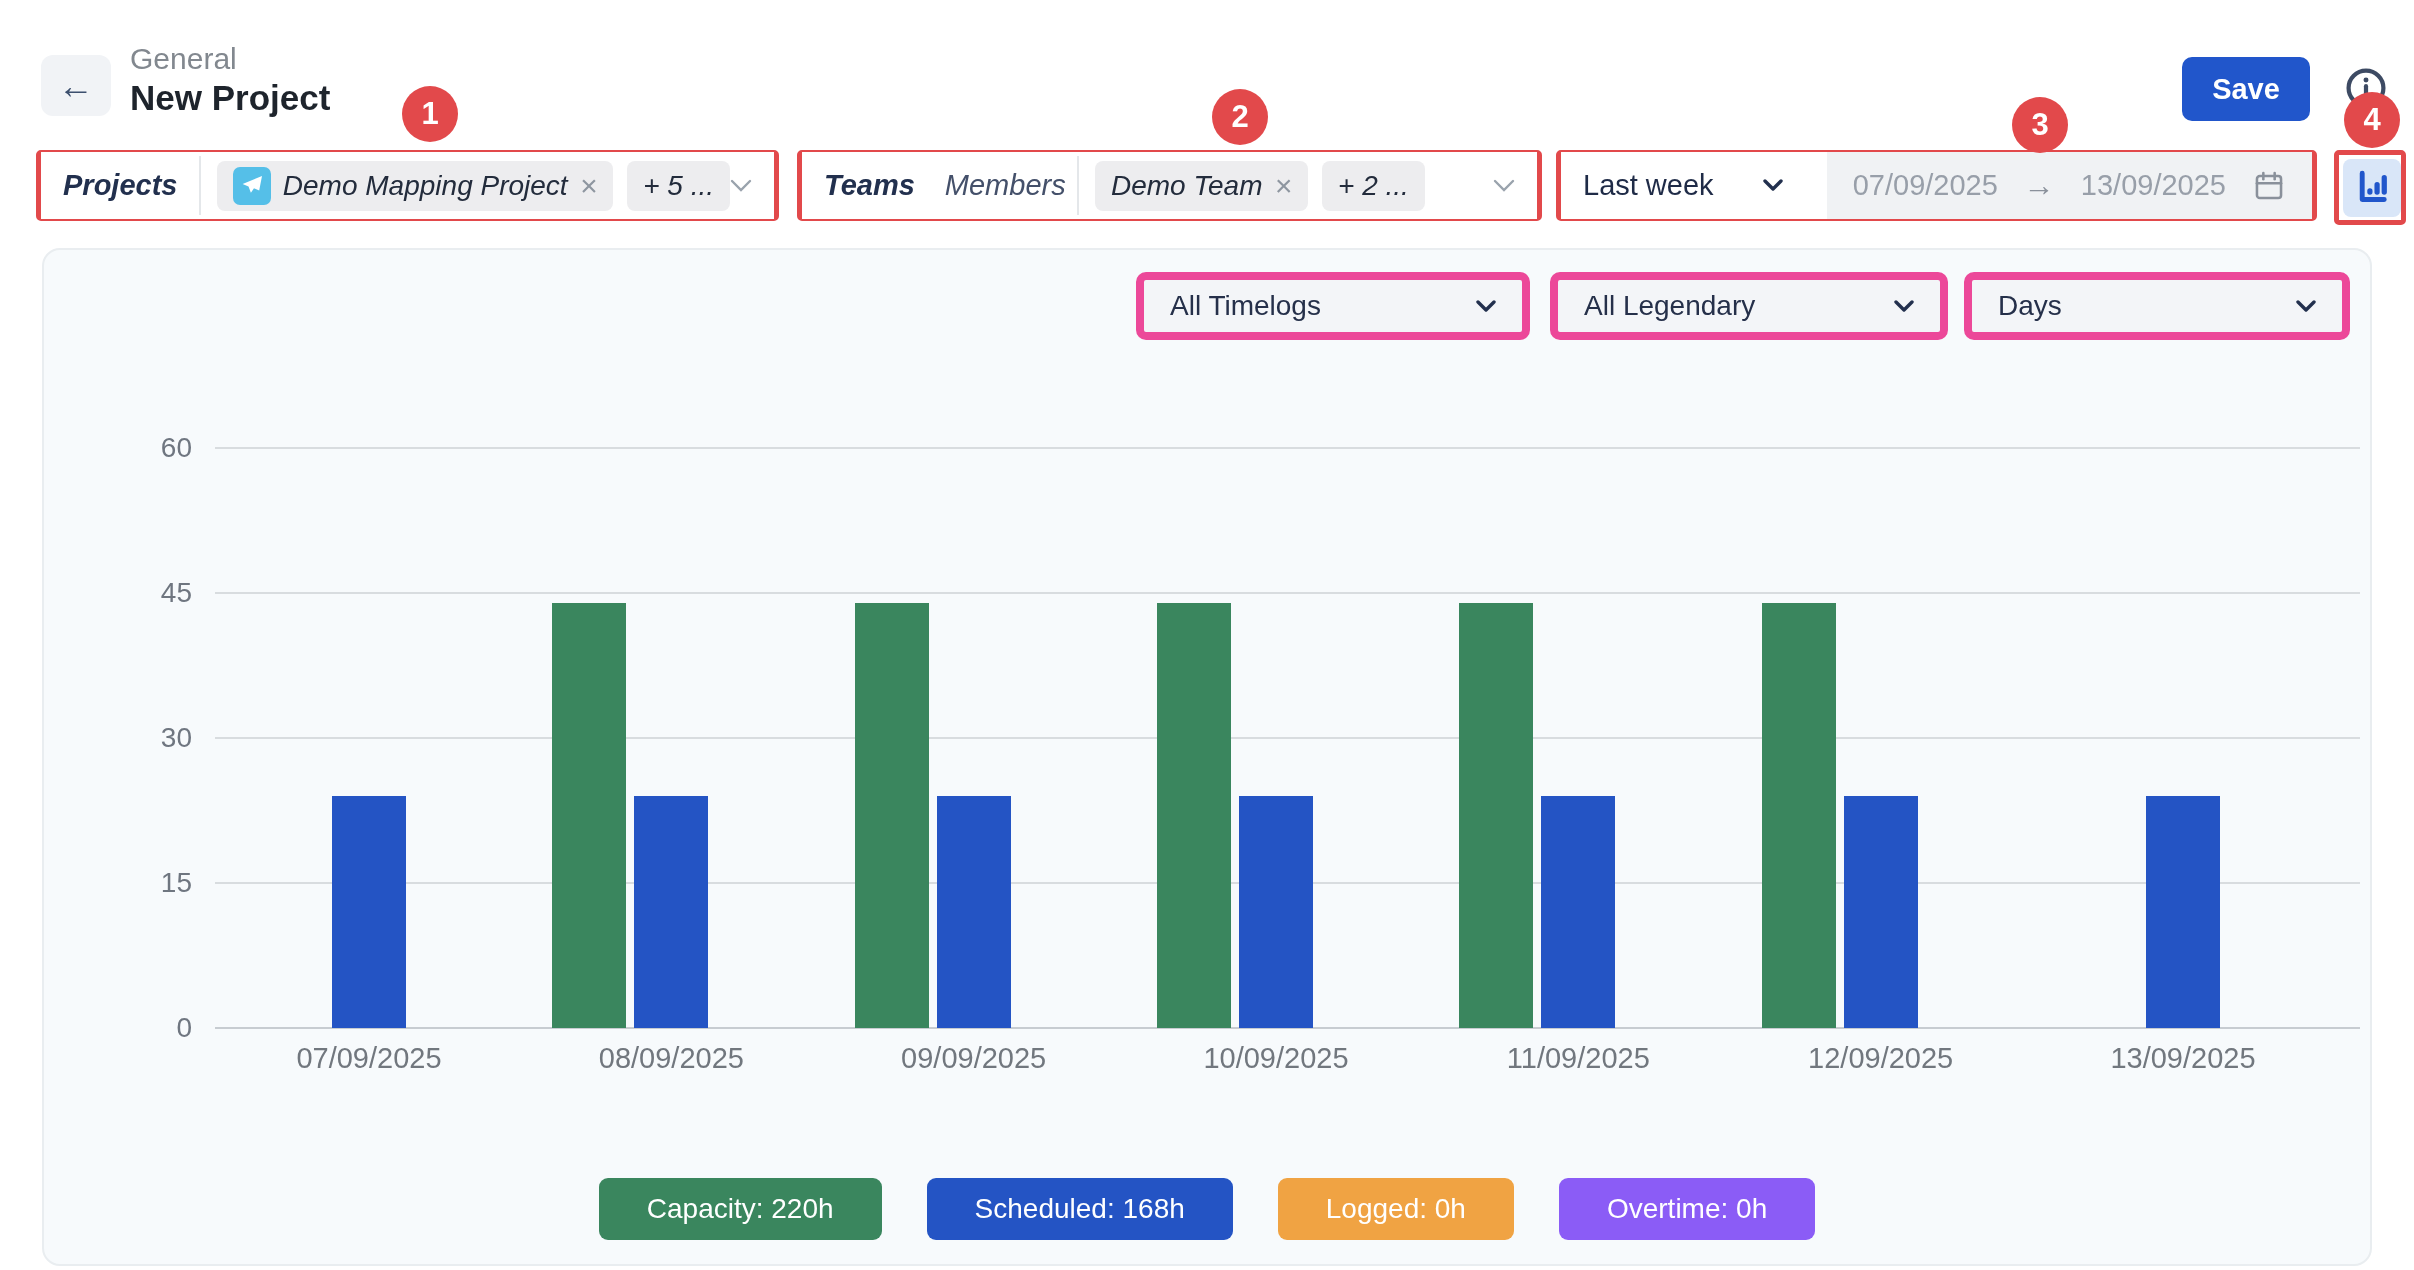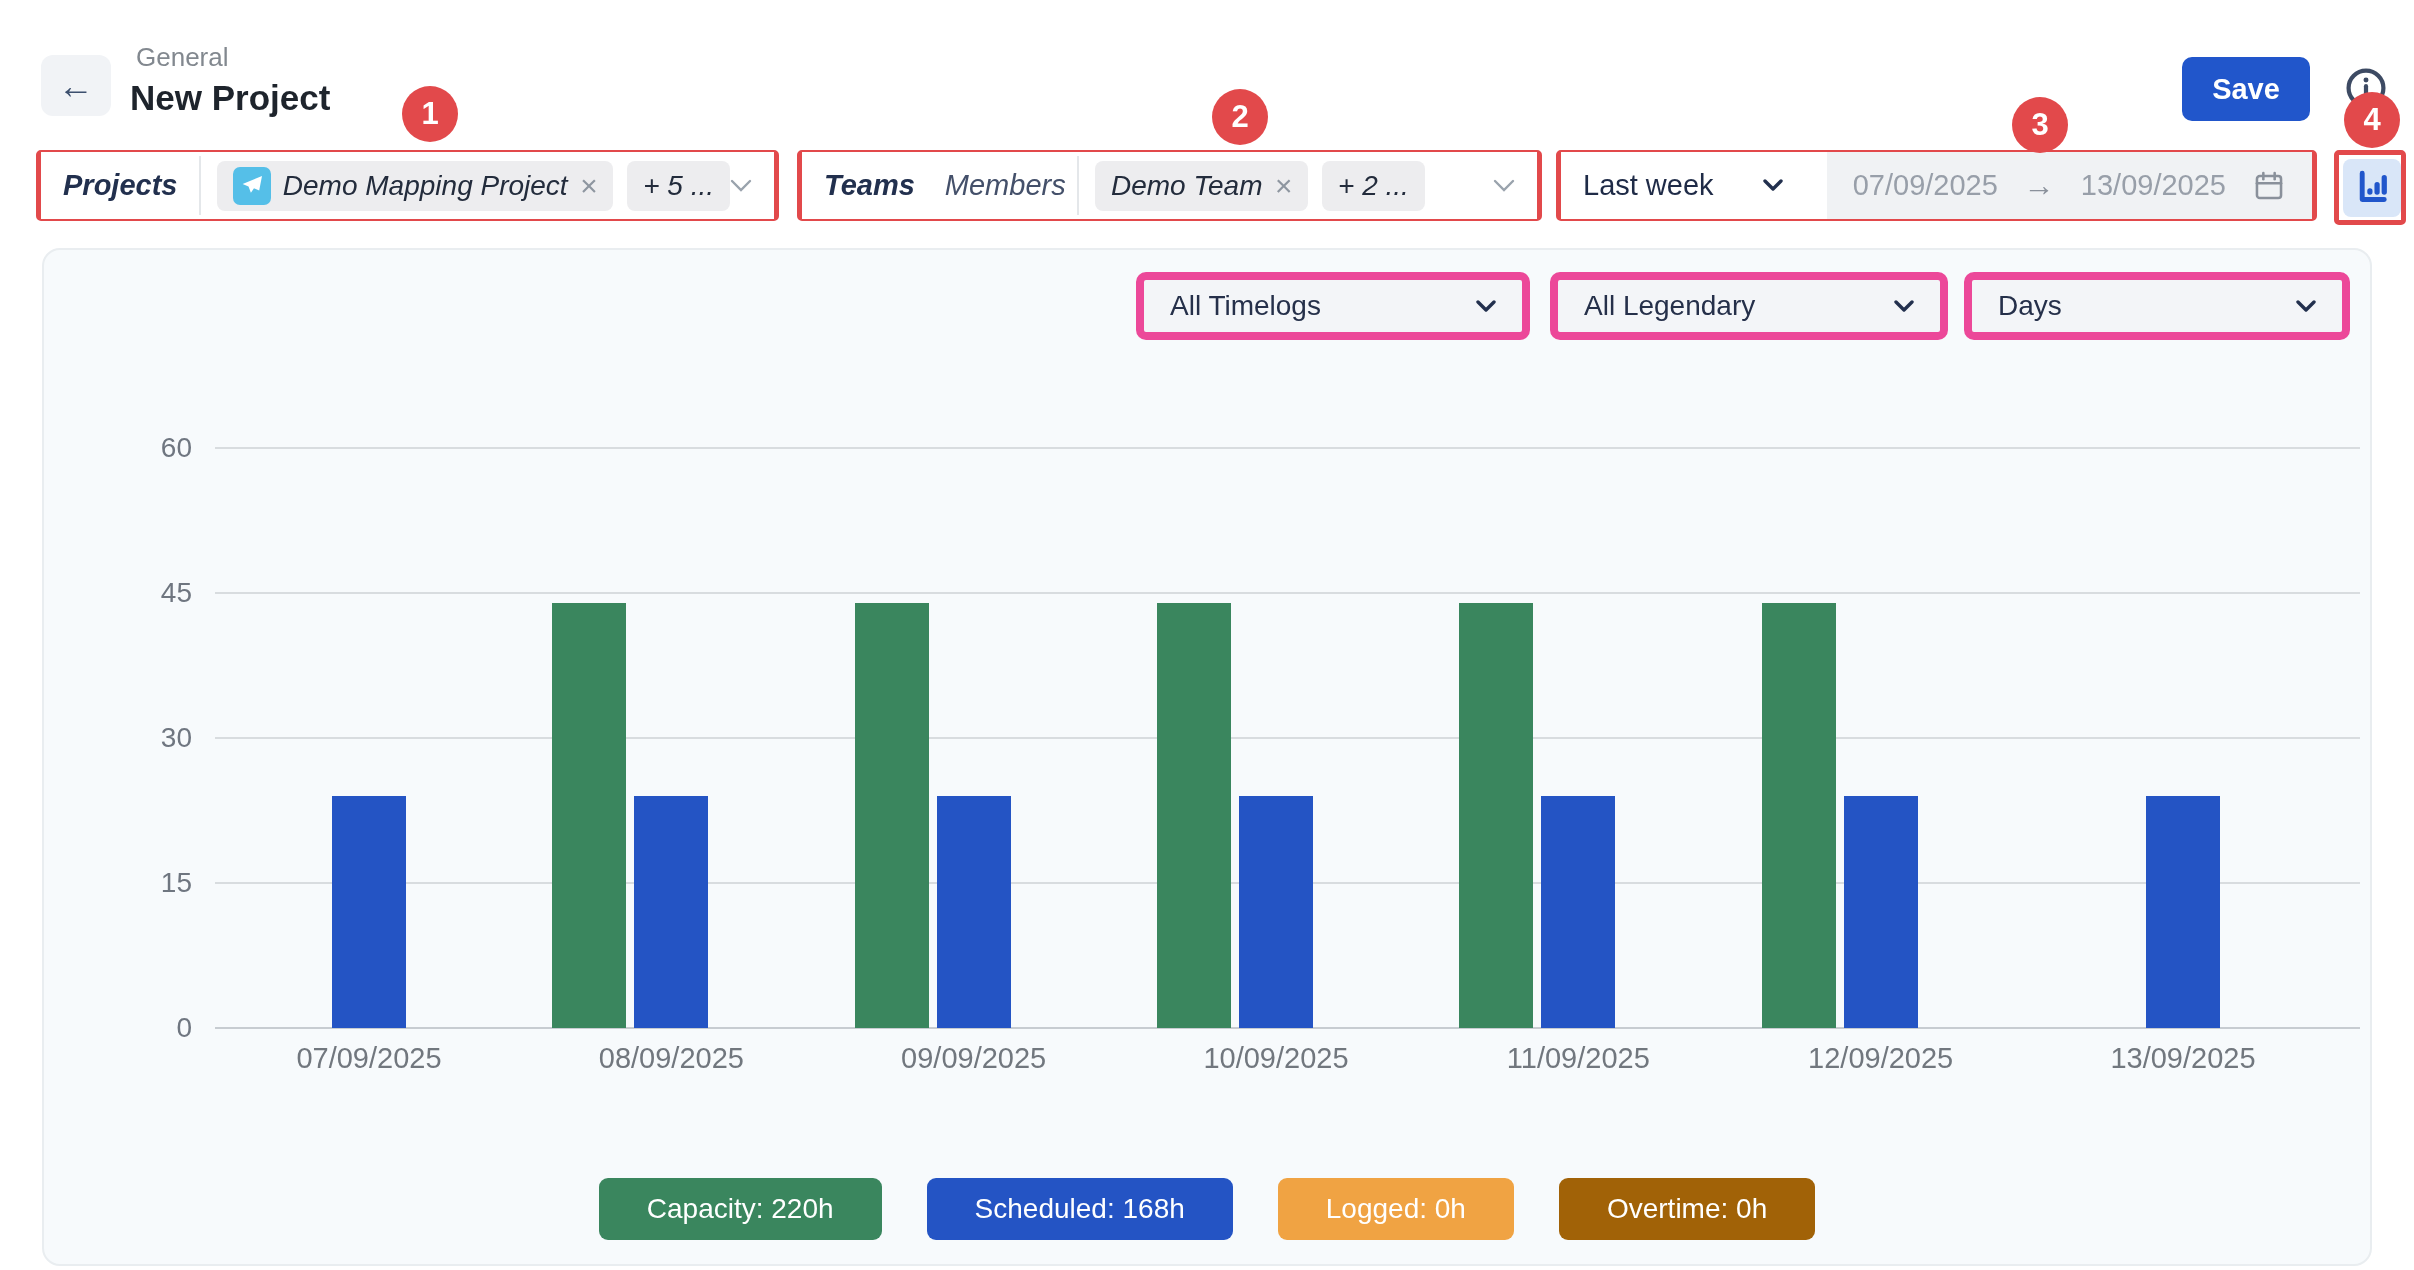--- a/index.html
+++ b/index.html
@@ -3,21 +3,21 @@
 <meta charset="utf-8">
 <style>
   * { margin:0; padding:0; box-sizing:border-box; }
   html,body { background:#ffffff; }
   body { font-family:"Liberation Sans", sans-serif; }
   #app { position:relative; width:2414px; height:1270px; background:#fff; overflow:hidden; }
 
   
   .back-btn { position:absolute; left:41px; top:55px; width:70px; height:61px; background:#f1f3f6;
     border:none; border-radius:12px; font-size:36px; color:#3c4f6e; cursor:pointer; line-height:61px; text-align:center; }
-  .breadcrumb { position:absolute; left:136px; top:42px; font-size:26px; color:#82888f;text-align:center; }
+  .breadcrumb { position:absolute; left:130px; top:42px; font-size:30px; color:#82888f;text-align:center; }
   .page-title { position:absolute; left:130px; top:78px; font-size:35px; font-weight:700; color:#1e242c; }
   .save-btn { position:absolute; left:2182px; top:57px; width:128px; height:64px; background:#2156cb; color:#fff;
     border:none; border-radius:10px; font-size:29px; font-weight:700; font-family:inherit; cursor:pointer; }
   .info-btn { position:absolute; left:2344px; top:66px; width:44px; height:44px; background:transparent; border:none; cursor:pointer; }
 
   
   .badge { position:absolute; width:56px; height:56px; border-radius:50%; background:#e2494b; color:#fff;
     font-size:31px; font-weight:700; display:flex; align-items:center; justify-content:center; z-index:30; }
   .ann-rect { position:absolute; border:5px solid #e2494b; border-radius:5px; z-index:5; pointer-events:none; }
 
@@ -213,16 +213,16 @@
       <div class="bar" style="left: 1238.99px; top: 796px; height: 232px; background: rgb(36, 84, 196);"></div>
       <div class="bar" style="left: 1541.32px; top: 796px; height: 232px; background: rgb(36, 84, 196);"></div>
       <div class="bar" style="left: 1843.65px; top: 796px; height: 232px; background: rgb(36, 84, 196);"></div>
       <div class="bar" style="left: 2145.98px; top: 796px; height: 232px; background: rgb(36, 84, 196);"></div>
     </div>
 
   <div class="legend-row" id="legend">
       <button class="legend-btn" style="background: rgb(58, 134, 94);">Capacity:  220h</button>
       <button class="legend-btn" style="background: rgb(36, 84, 196);">Scheduled:  168h</button>
       <button class="legend-btn" style="background: rgb(240, 163, 67);">Logged:  0h</button>
-      <button class="legend-btn" style="background: #a16207;">Overtime:  0h</button>
+      <button class="legend-btn" style="background: #8b5cf6;">Overtime:  0h</button>
     </div>
 
 </div>
 
 </body></html>

